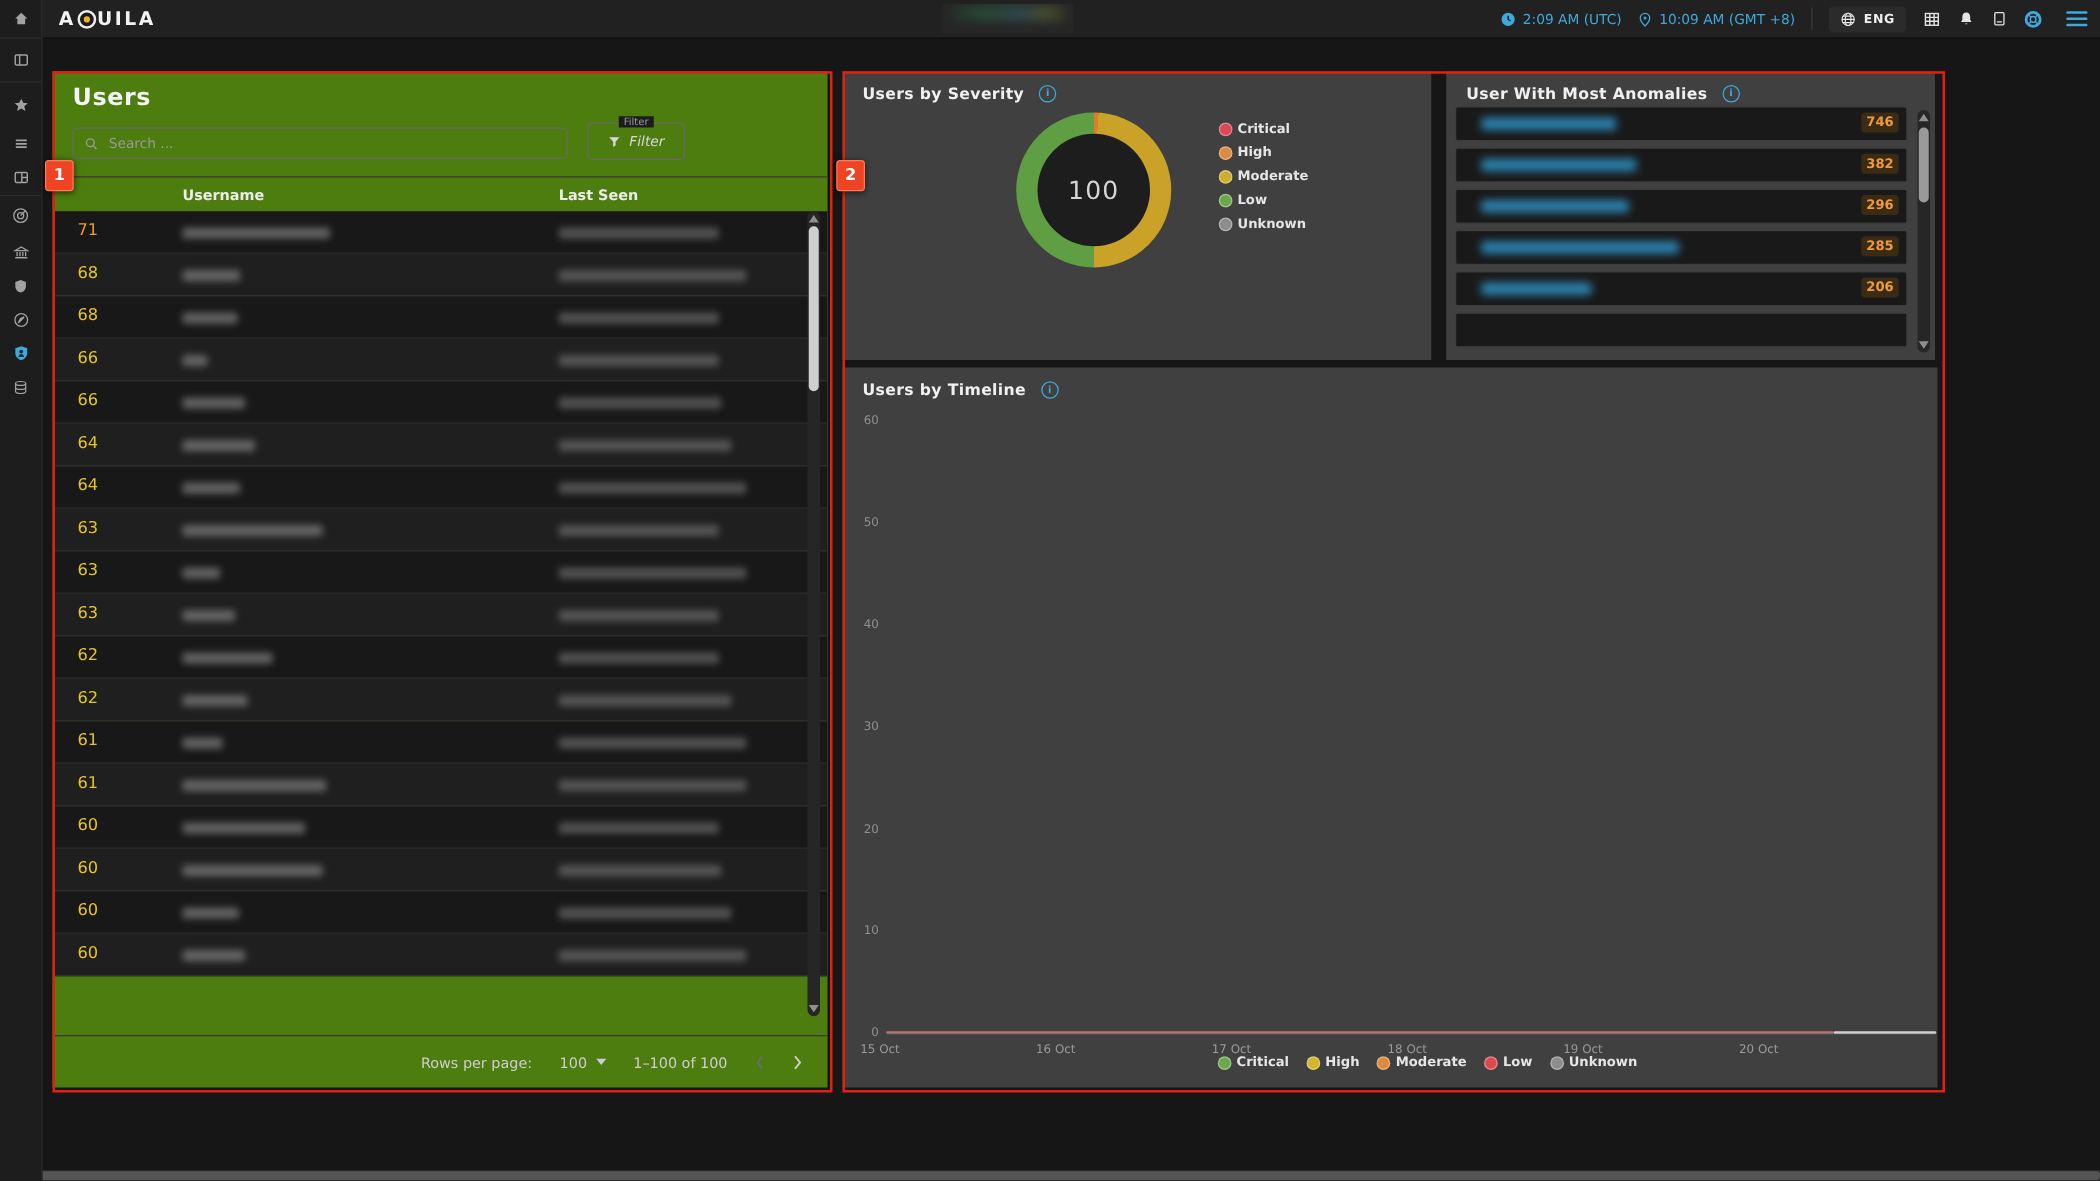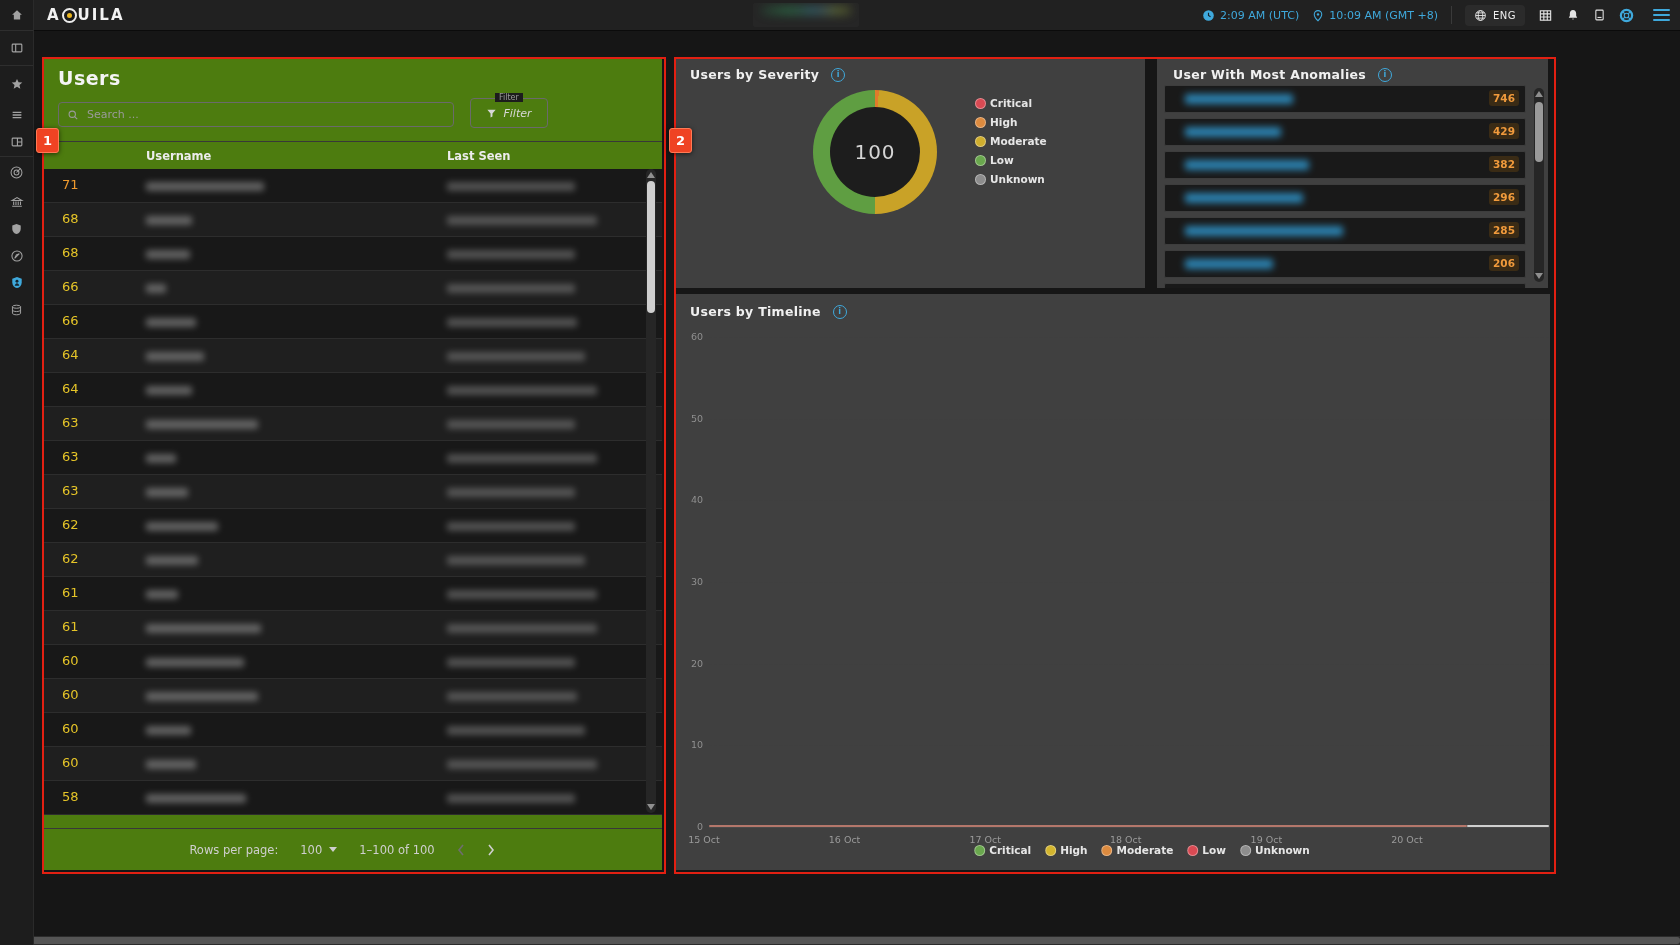--- a/index.html
+++ b/index.html
@@ -13,21 +13,21 @@
   .q-circle::after{content:"";position:absolute;left:3px;top:3px;width:5px;height:5px;border-radius:50%;background:#e8b41f;}
   .watermark{position:absolute;left:753px;top:3px;width:106px;height:24px;background:#262626;border-radius:2px;overflow:hidden;}
   .watermark .blob{position:absolute;inset:3px 8px;filter:blur(5px);opacity:.65;
      background:radial-gradient(circle at 30% 55%,#2e7d4f,transparent 60%),
                 radial-gradient(circle at 55% 40%,#3a6ea5,transparent 55%),
                 radial-gradient(circle at 78% 60%,#7a8a3a,transparent 60%);}
   .nav-right{position:absolute;right:10px;top:0;height:30px;display:flex;align-items:center;gap:13px;}
   .nav-time{display:flex;align-items:center;gap:5px;color:#3fa9dc;font-size:11px;white-space:nowrap;}
   .nav-sep{width:1px;height:18px;background:#3a3a3a;}
   .lang-pill{display:flex;align-items:center;gap:6px;background:#2b2b2b;border-radius:4px;padding:4px 9px;}
-  .lang-pill .lbl{font-size:10px;font-weight:normal;letter-spacing:.5px;color:#f0f0f0;}
+  .lang-pill .lbl{font-size:10px;font-weight:bold;letter-spacing:.5px;color:#f0f0f0;}
   .nav-icon{color:#e4e4e4;display:flex;align-items:center;}
   .nav-icon.blue{color:#3fa9dc;}
   .burger{display:flex;flex-direction:column;gap:3px;cursor:pointer;margin-left:6px;}
   .burger span{display:block;width:17px;height:2px;background:#3fa9dc;border-radius:1px;}
   
   .sidebar{position:absolute;top:0;left:0;bottom:0;width:33px;background:#1d1d1d;border-right:1px solid #2a2a2a;z-index:5;display:flex;flex-direction:column;align-items:center;}
   .sb-cell{display:flex;align-items:center;justify-content:center;color:#a2a2a2;width:100%;}
   .sb-cell.active{color:#3fa9dc;}
   .sb-div{width:100%;height:1px;background:#2e2e2e;}
   
@@ -56,21 +56,21 @@
   .score{position:absolute;left:20px;top:8px;font-size:13px;font-weight:normal;color:#e5c428;}
   .score.hi{color:#ef9a2e;}
   .blob{position:absolute;display:inline-block;height:9px;border-radius:2px;filter:blur(3px);}
   .blob.u{left:104px;top:13px;background:#9c9c9c;opacity:.55;}
   .blob.s{left:405px;top:13px;background:#8a8a8a;opacity:.5;}
   .v-scroll{position:absolute;right:6px;top:112px;width:10px;height:644px;background:#262626;border-radius:5px;}
   .v-scroll .thumb{position:absolute;left:1px;width:8px;background:#cfcfcf;border-radius:4px;}
   .tri{width:0;height:0;border-left:4px solid transparent;border-right:4px solid transparent;position:absolute;left:1px;}
   .tri.up{border-bottom:6px solid #8f8f8f;top:3px;}
   .tri.down{border-top:6px solid #8f8f8f;bottom:3px;}
-  .pager{position:absolute;left:0;right:0;bottom:0;height:42px;border-top:1px solid #383838;display:flex;align-items:center;justify-content:center;gap:22px;padding-right:20px;box-sizing:border-box;font-size:11.5px;color:#cfcfcf;}
+  .pager{position:absolute;left:0;right:0;bottom:0;height:42px;border-top:1px solid #383838;display:flex;align-items:center;justify-content:flex-end;gap:22px;padding-right:20px;box-sizing:border-box;font-size:11.5px;color:#cfcfcf;}
   .rpp{display:flex;align-items:center;gap:7px;cursor:pointer;}
   .caret{width:0;height:0;border-left:4px solid transparent;border-right:4px solid transparent;border-top:5px solid #cfcfcf;}
   .pg-btn{display:flex;align-items:center;cursor:pointer;}
   
   .region2{position:absolute;left:674px;top:57px;width:878px;height:813px;}
   .panel{position:absolute;background:#404040;}
   .p-title{position:absolute;left:16px;top:10px;font-size:12.5px;font-weight:bold;letter-spacing:.3px;color:#f0f0f0;display:flex;align-items:center;gap:12px;}
   .info-i{width:12px;height:12px;border:1px solid #3fa9dc;border-radius:50%;color:#3fa9dc;font-size:8px;font-weight:bold;display:flex;align-items:center;justify-content:center;cursor:pointer;font-style:normal;}
   .sev-panel{left:0;top:0;width:471px;height:231px;}
   .donut{position:absolute;left:139px;top:33px;width:124px;height:124px;border-radius:50%;}
@@ -359,25 +359,20 @@
         <div class="t-row">
     <span class="score">60</span>
     <span class="blob u" style="width: 45px;"></span>
     <span class="blob s" style="width: 138px;"></span>
   </div>
         <div class="t-row">
     <span class="score">60</span>
     <span class="blob u" style="width: 50px;"></span>
     <span class="blob s" style="width: 150px;"></span>
   </div>
-        <div class="t-row">
-    <span class="score">58</span>
-    <span class="blob u" style="width: 100px;"></span>
-    <span class="blob s" style="width: 128px;"></span>
-  </div>
       </div>
 
     <div class="v-scroll">
       <span class="tri up"></span>
       <div class="thumb" style="top:12px;height:132px;"></div>
       <span class="tri down"></span>
     </div>
 
     <div class="pager">
       <span>Rows per page:</span>
@@ -437,24 +432,20 @@
 
     <div class="panel anom-panel">
       <div class="p-title">
         <span>User With Most Anomalies</span>
         <span class="info-i">i</span>
       </div>
       <div class="anom-list" id="anom-list">
           <div class="anom-row">
     <span class="anom-blob" style="width: 108px;"></span>
     <span class="anom-count">746</span>
-  </div>
-          <div class="anom-row">
-    <span class="anom-blob" style="width: 96px;"></span>
-    <span class="anom-count">429</span>
   </div>
           <div class="anom-row">
     <span class="anom-blob" style="width: 124px;"></span>
     <span class="anom-count">382</span>
   </div>
           <div class="anom-row">
     <span class="anom-blob" style="width: 118px;"></span>
     <span class="anom-count">296</span>
   </div>
           <div class="anom-row">

